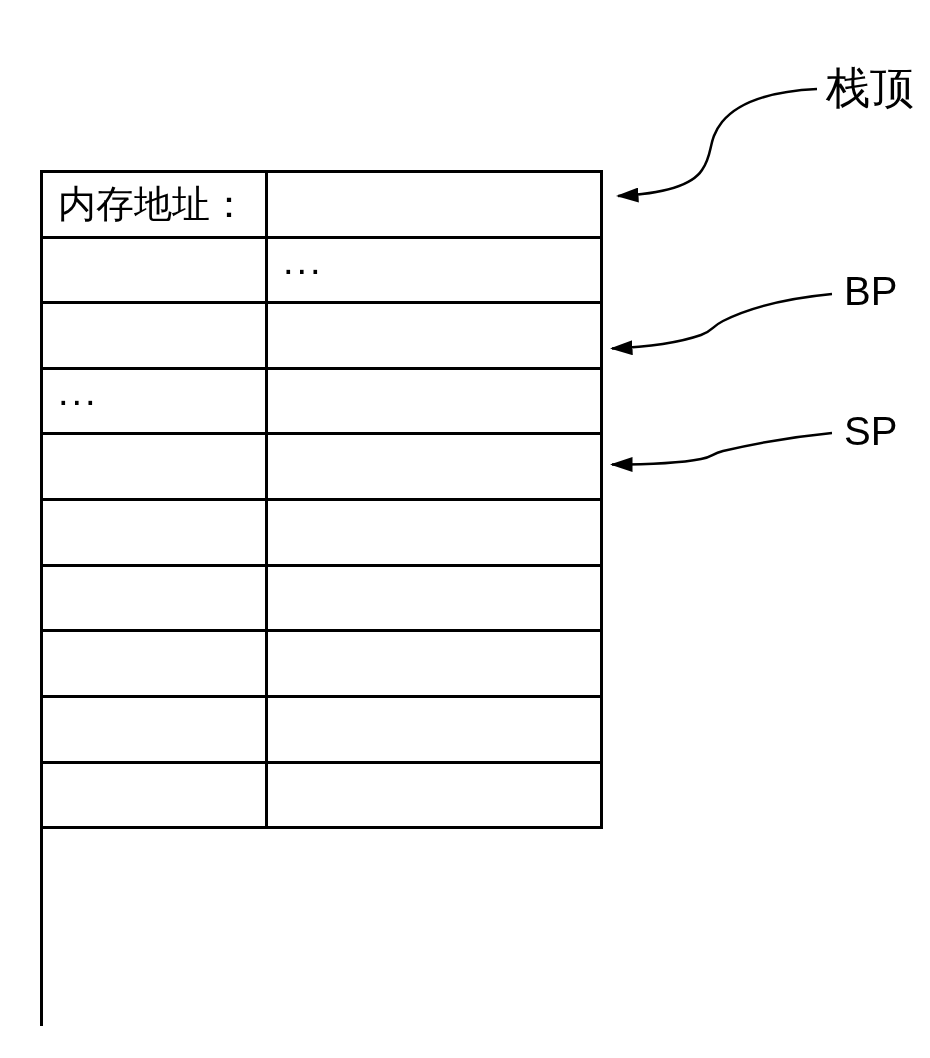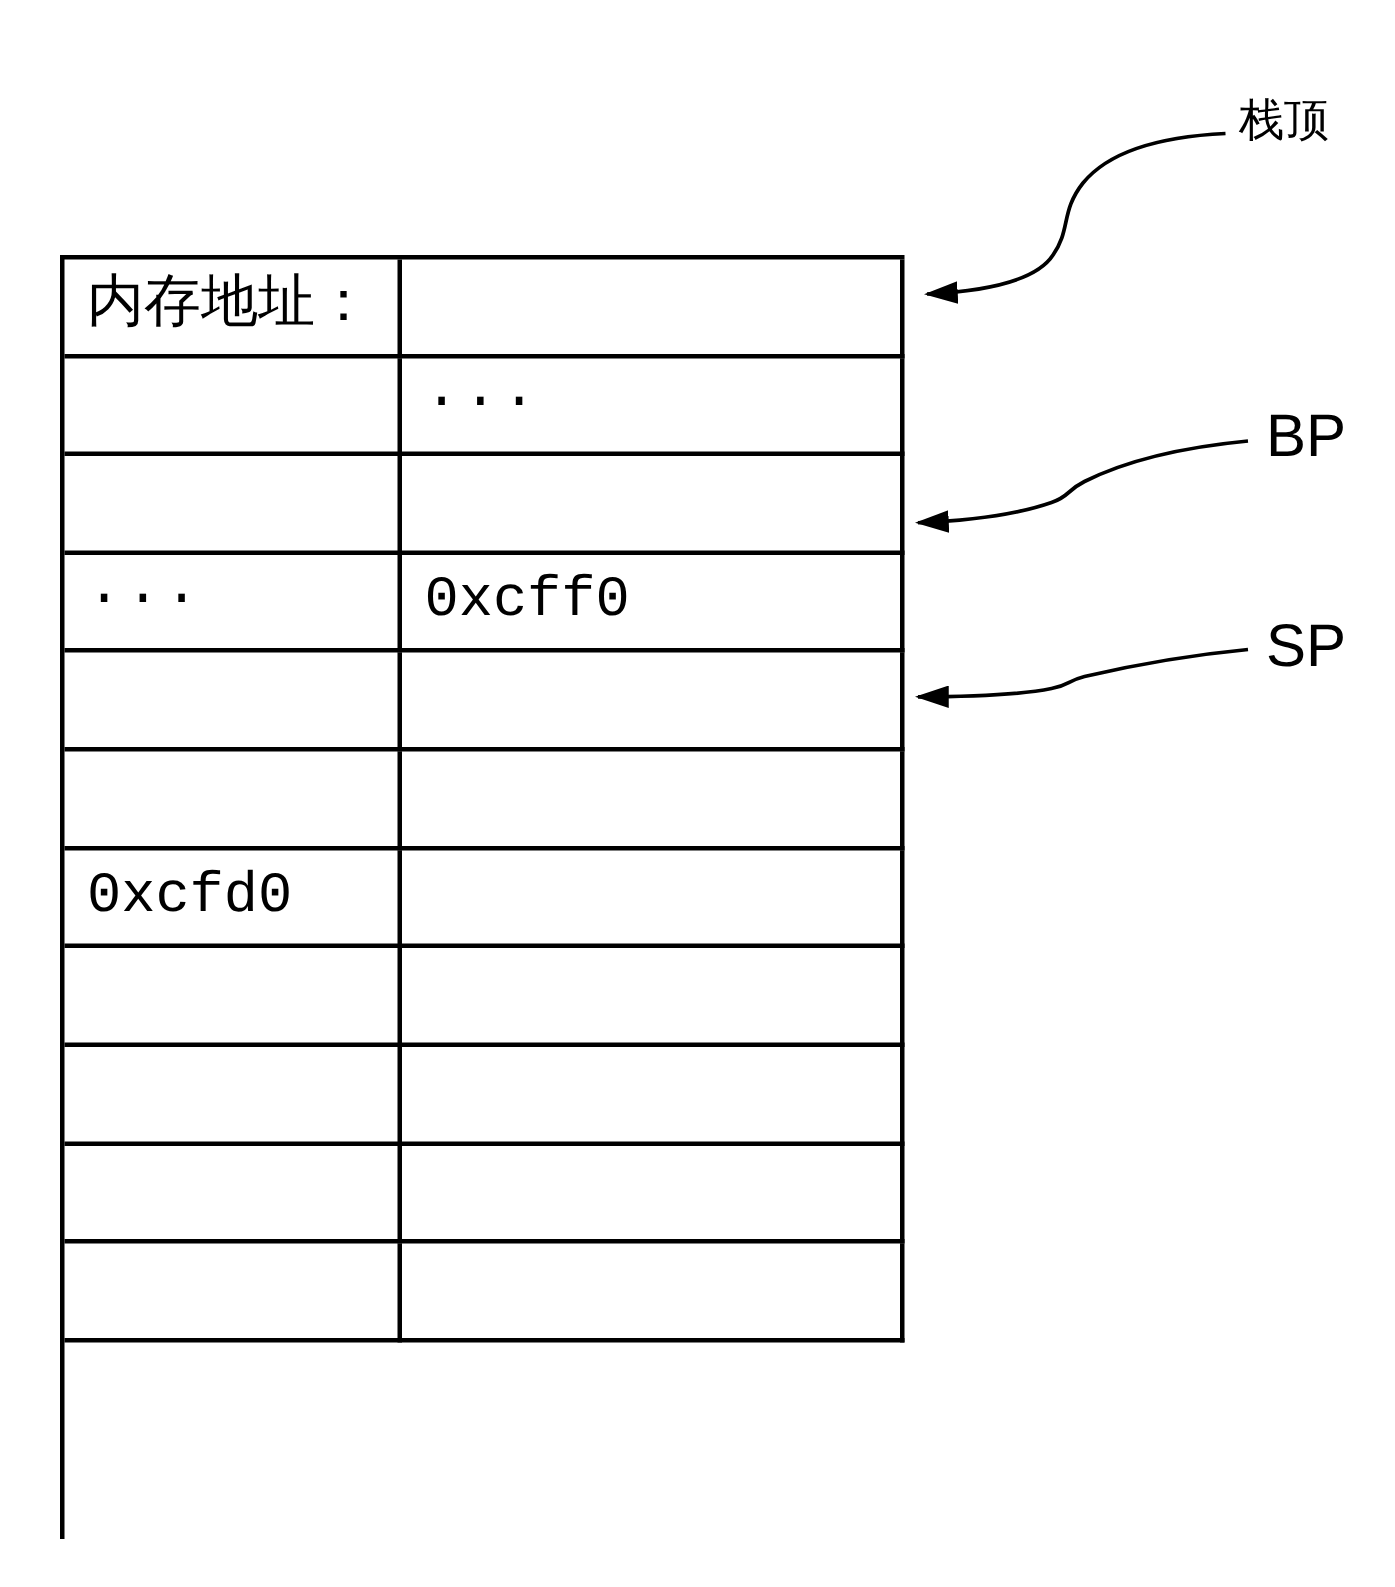--- a/index.html
+++ b/index.html
@@ -21,21 +21,20 @@
     left: 40px;
     top: 170px;
     width: 563px;
     height: 856px;
     box-sizing: border-box;
     display: grid;
     grid-template-columns: 225px 1fr;
     grid-template-rows: repeat(13, 1fr);
     border-top: 3px solid #000000;
     border-left: 3px solid #000000;
-    font-family: Liberation Mono, monospace;
   }
   .cell {
     box-sizing: border-box;
     border-right: 3px solid #000000;
     border-bottom: 3px solid #000000;
     display: flex;
     align-items: center;
     padding-left: 15px;
     font-size: 38px;
     line-height: 1;
@@ -44,21 +43,21 @@
   }
   .cell .dots {
     transform: translateY(-9px);
     letter-spacing: 3px;
   }
   .callout-label {
     position: absolute;
     line-height: 1;
     white-space: nowrap;
   }
-  #label-stack-top { left: 826px; top: 66px;  font-size: 30px; }
+  #label-stack-top { left: 826px; top: 66px;  font-size: 44px; }
   #label-bp        { left: 844px; top: 271px; font-size: 40px; text-align: center; }
   #label-sp        { left: 844px; top: 411px; font-size: 40px; }
   .arrow-overlay {
     position: absolute;
     left: 0; top: 0;
     width: 930px;
     height: 1058px;
     pointer-events: none;
   }
 </style>
@@ -76,30 +75,28 @@
         <span class="dots">...</span>
       </div>
 
     <div class="cell"></div>
 
     <div class="cell"></div>
     <div class="cell">
         <span class="dots">...</span>
       </div>
 
-    <div class="cell">0xcff0</div>
     <div class="cell"></div>
 
     <div class="cell"></div>
 
     <div class="cell"></div>
 
     <div class="cell"></div>
 
-    <div class="cell">0xcfd0</div>
     <div class="cell"></div>
 
     <div class="cell"></div>
     <div class="cell"></div>
 
     <div class="cell"></div>
     <div class="cell"></div>
 
     <div class="cell"></div>
     <div class="cell"></div>

